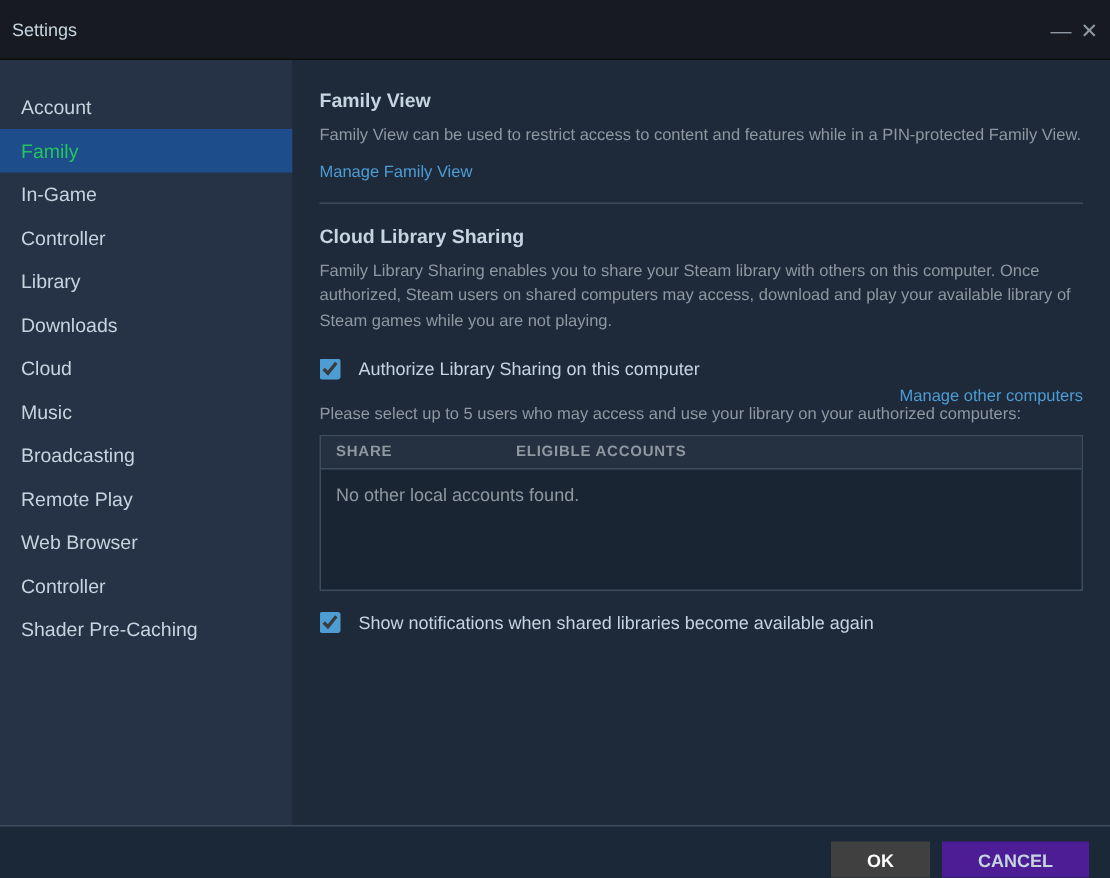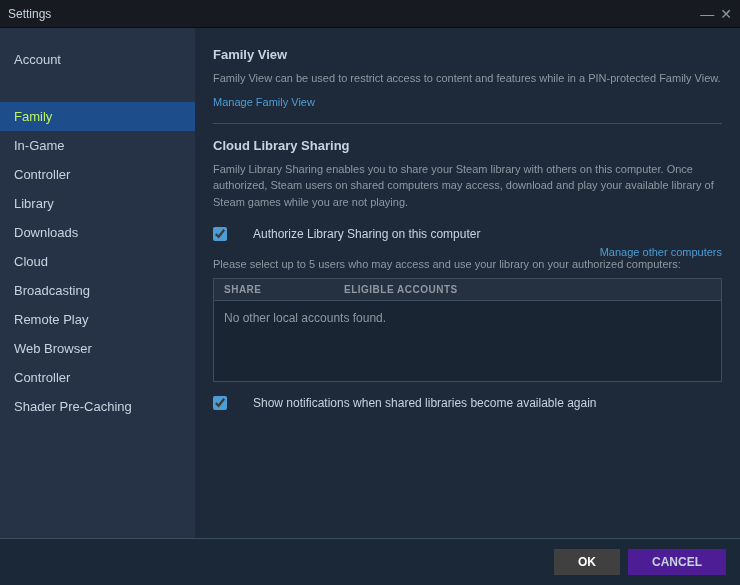--- a/index.html
+++ b/index.html
@@ -9,21 +9,21 @@
       background: #1b2838;
       font-family: Arial, sans-serif;
       font-size: 12px;
       color: #c6d4df;
       overflow: hidden;
     }
 
     
     .title-bar {
       background: #171a21;
-      height: 28px;
+      height: 40px;
       display: flex;
       align-items: center;
       justify-content: space-between;
       padding: 0 8px;
       border-bottom: 1px solid #0d0d0d;
     }
     .title-bar-title {
       color: #c6d4df;
       font-size: 12px;
     }
@@ -49,22 +49,21 @@
       padding-top: 17px;
     }
     .sidebar-item {
       padding: 7px 14px;
       color: #c6d4df;
       font-size: 13px;
       cursor: pointer;
     }
     .sidebar-item.active {
       background: #1e4d8c;
-      color: #bef264;
-      margin-top: 28px;
+      color: #22c55e;
     }
 
     
     .content {
       flex: 1;
       background: #2a3f5f;
       background: #1e2a3a;
       padding: 19px 18px;
       overflow-y: auto;
       display: flex;
@@ -95,21 +94,21 @@
 
     .divider {
       border: none;
       border-top: 1px solid #3d4d5c;
       margin: 14px 0;
     }
 
     .checkbox-row {
       display: flex;
       align-items: center;
-      gap: 26px;
+      gap: 12px;
       margin-bottom: 8px;
     }
     .checkbox-row input[type="checkbox"] {
       width: 14px;
       height: 14px;
       cursor: pointer;
       accent-color: #4d9cd4;
     }
     .checkbox-label {
       color: #c6d4df;
@@ -218,20 +217,21 @@
   <div class="main-content-wrapper">
 
     <div class="sidebar">
       <div class="sidebar-item">Account</div>
       <div class="sidebar-item active">Family</div>
       <div class="sidebar-item">In-Game</div>
       <div class="sidebar-item">Controller</div>
       <div class="sidebar-item">Library</div>
       <div class="sidebar-item">Downloads</div>
       <div class="sidebar-item">Cloud</div>
+      <div class="sidebar-item">Music</div>
       <div class="sidebar-item">Broadcasting</div>
       <div class="sidebar-item">Remote Play</div>
       <div class="sidebar-item">Web Browser</div>
       <div class="sidebar-item">Controller</div>
       <div class="sidebar-item">Shader Pre-Caching</div>
     </div>
 
     <div class="content">
 
       <div>

